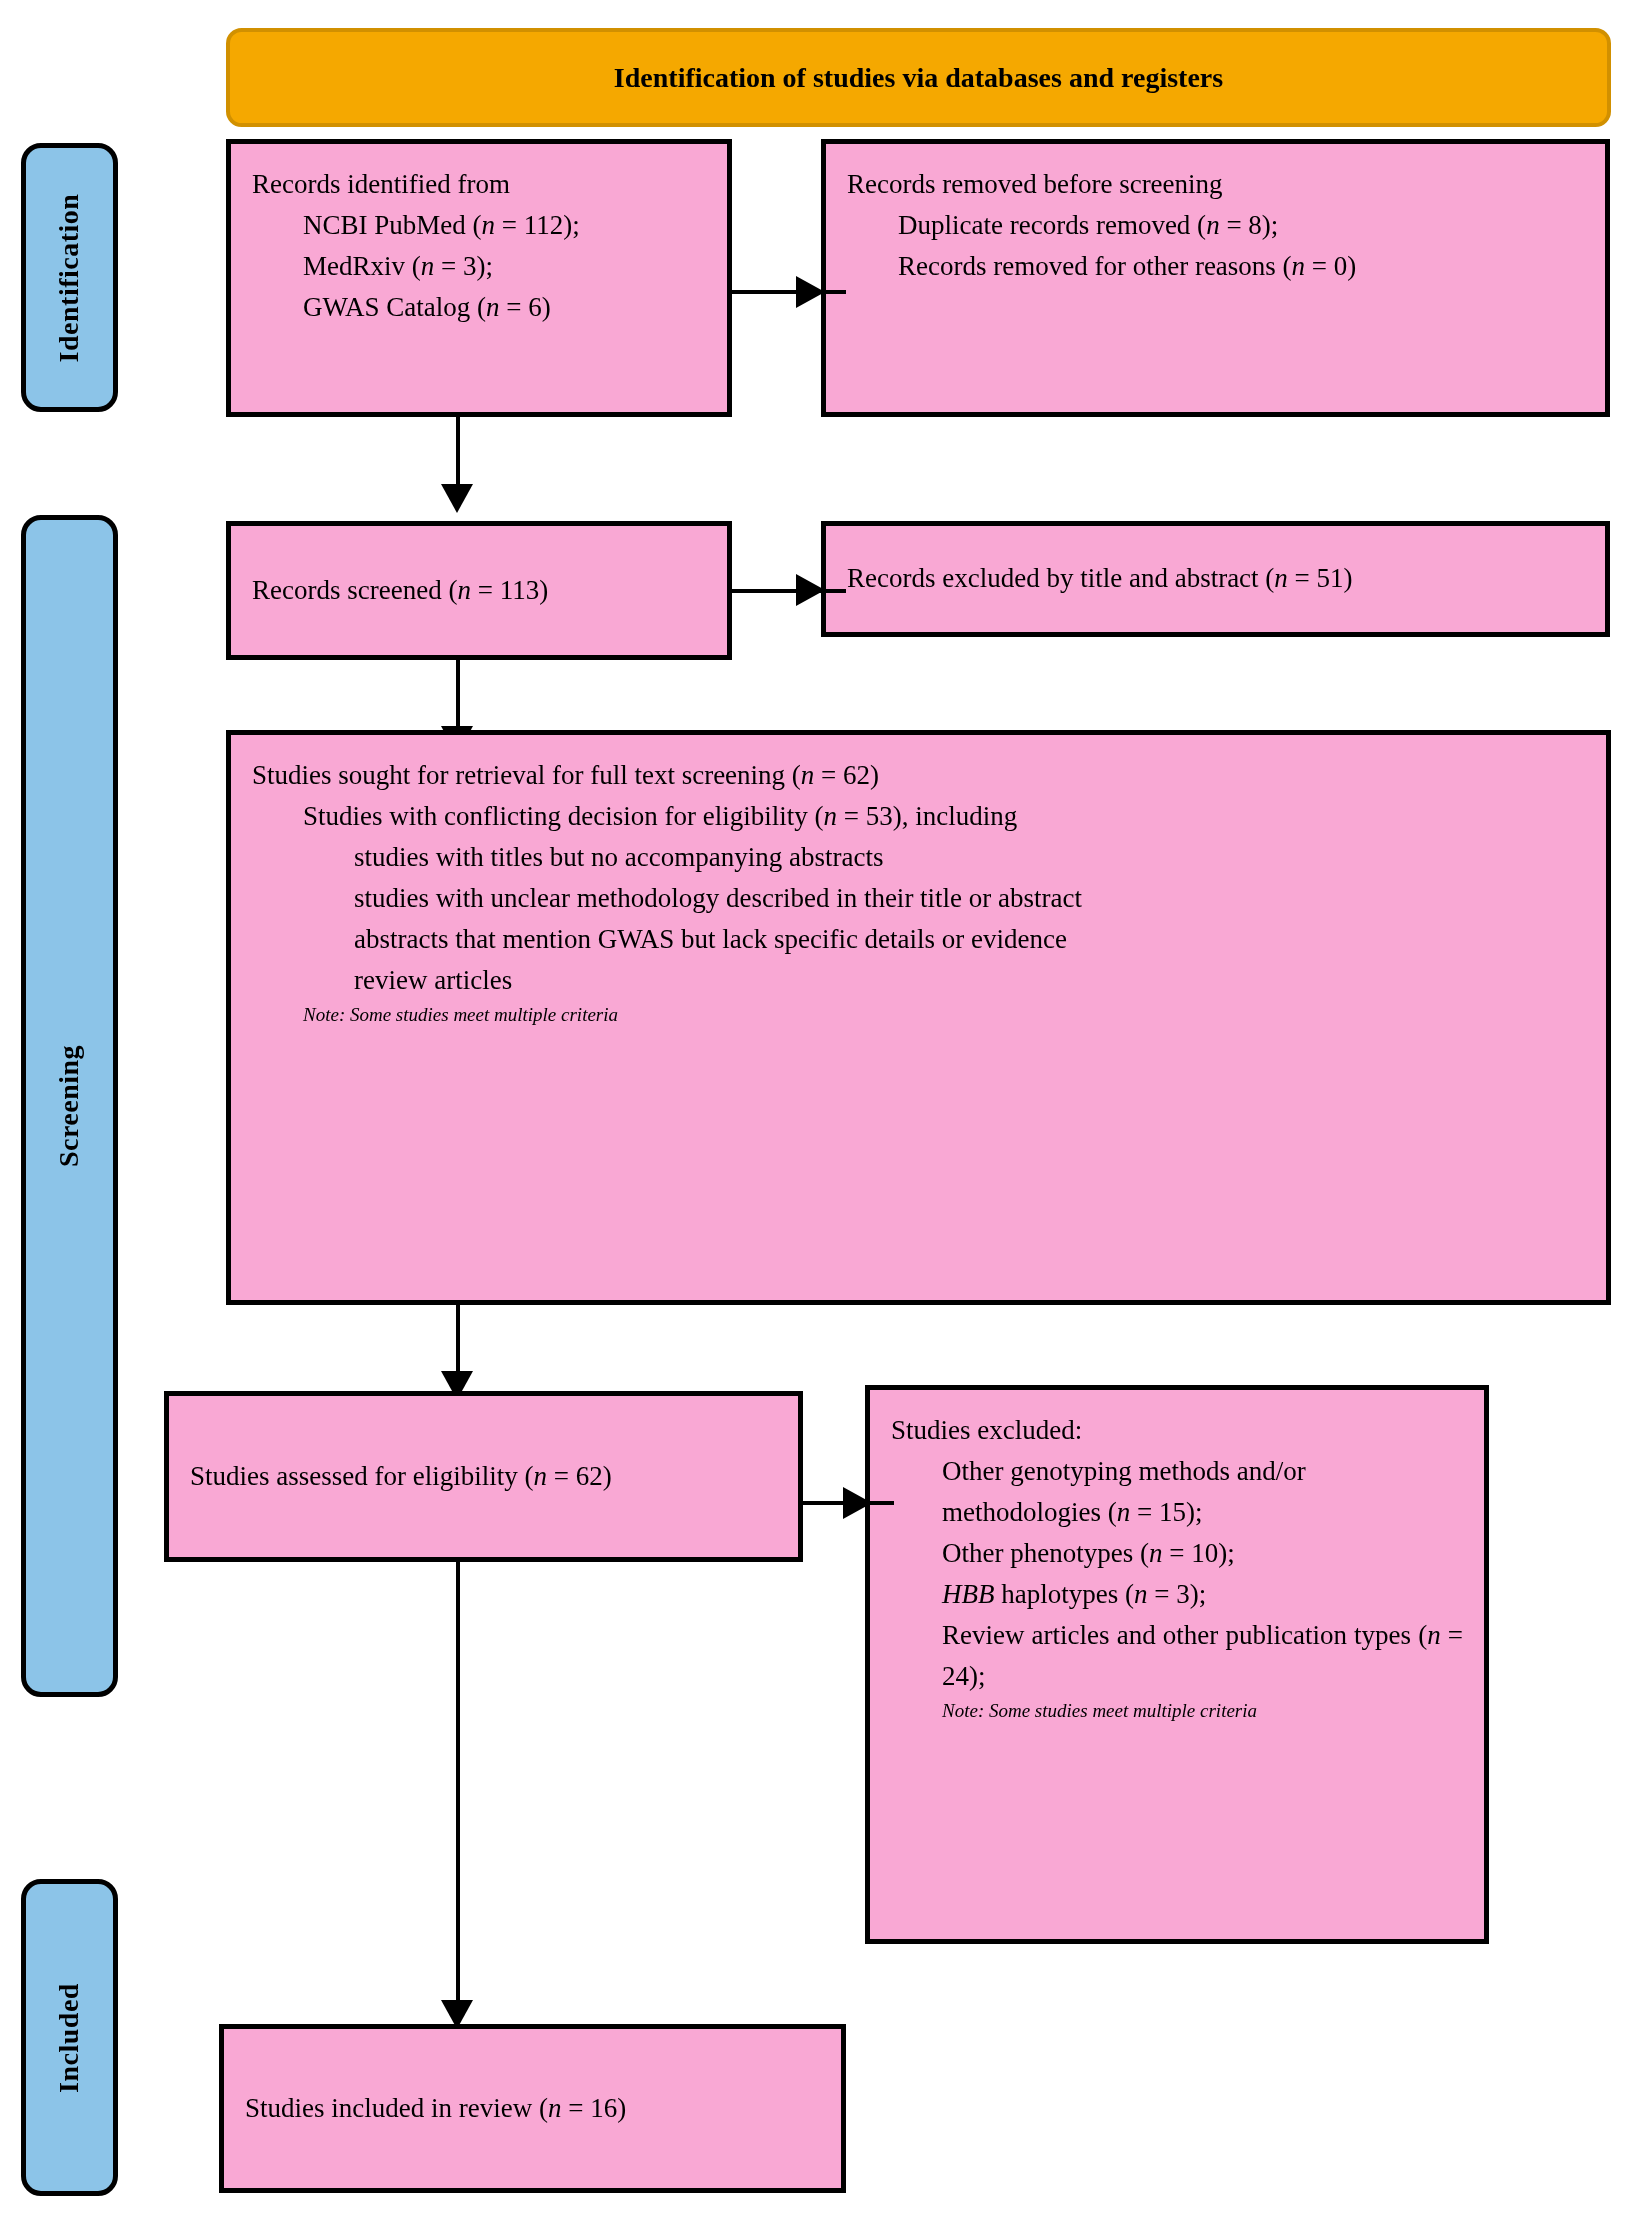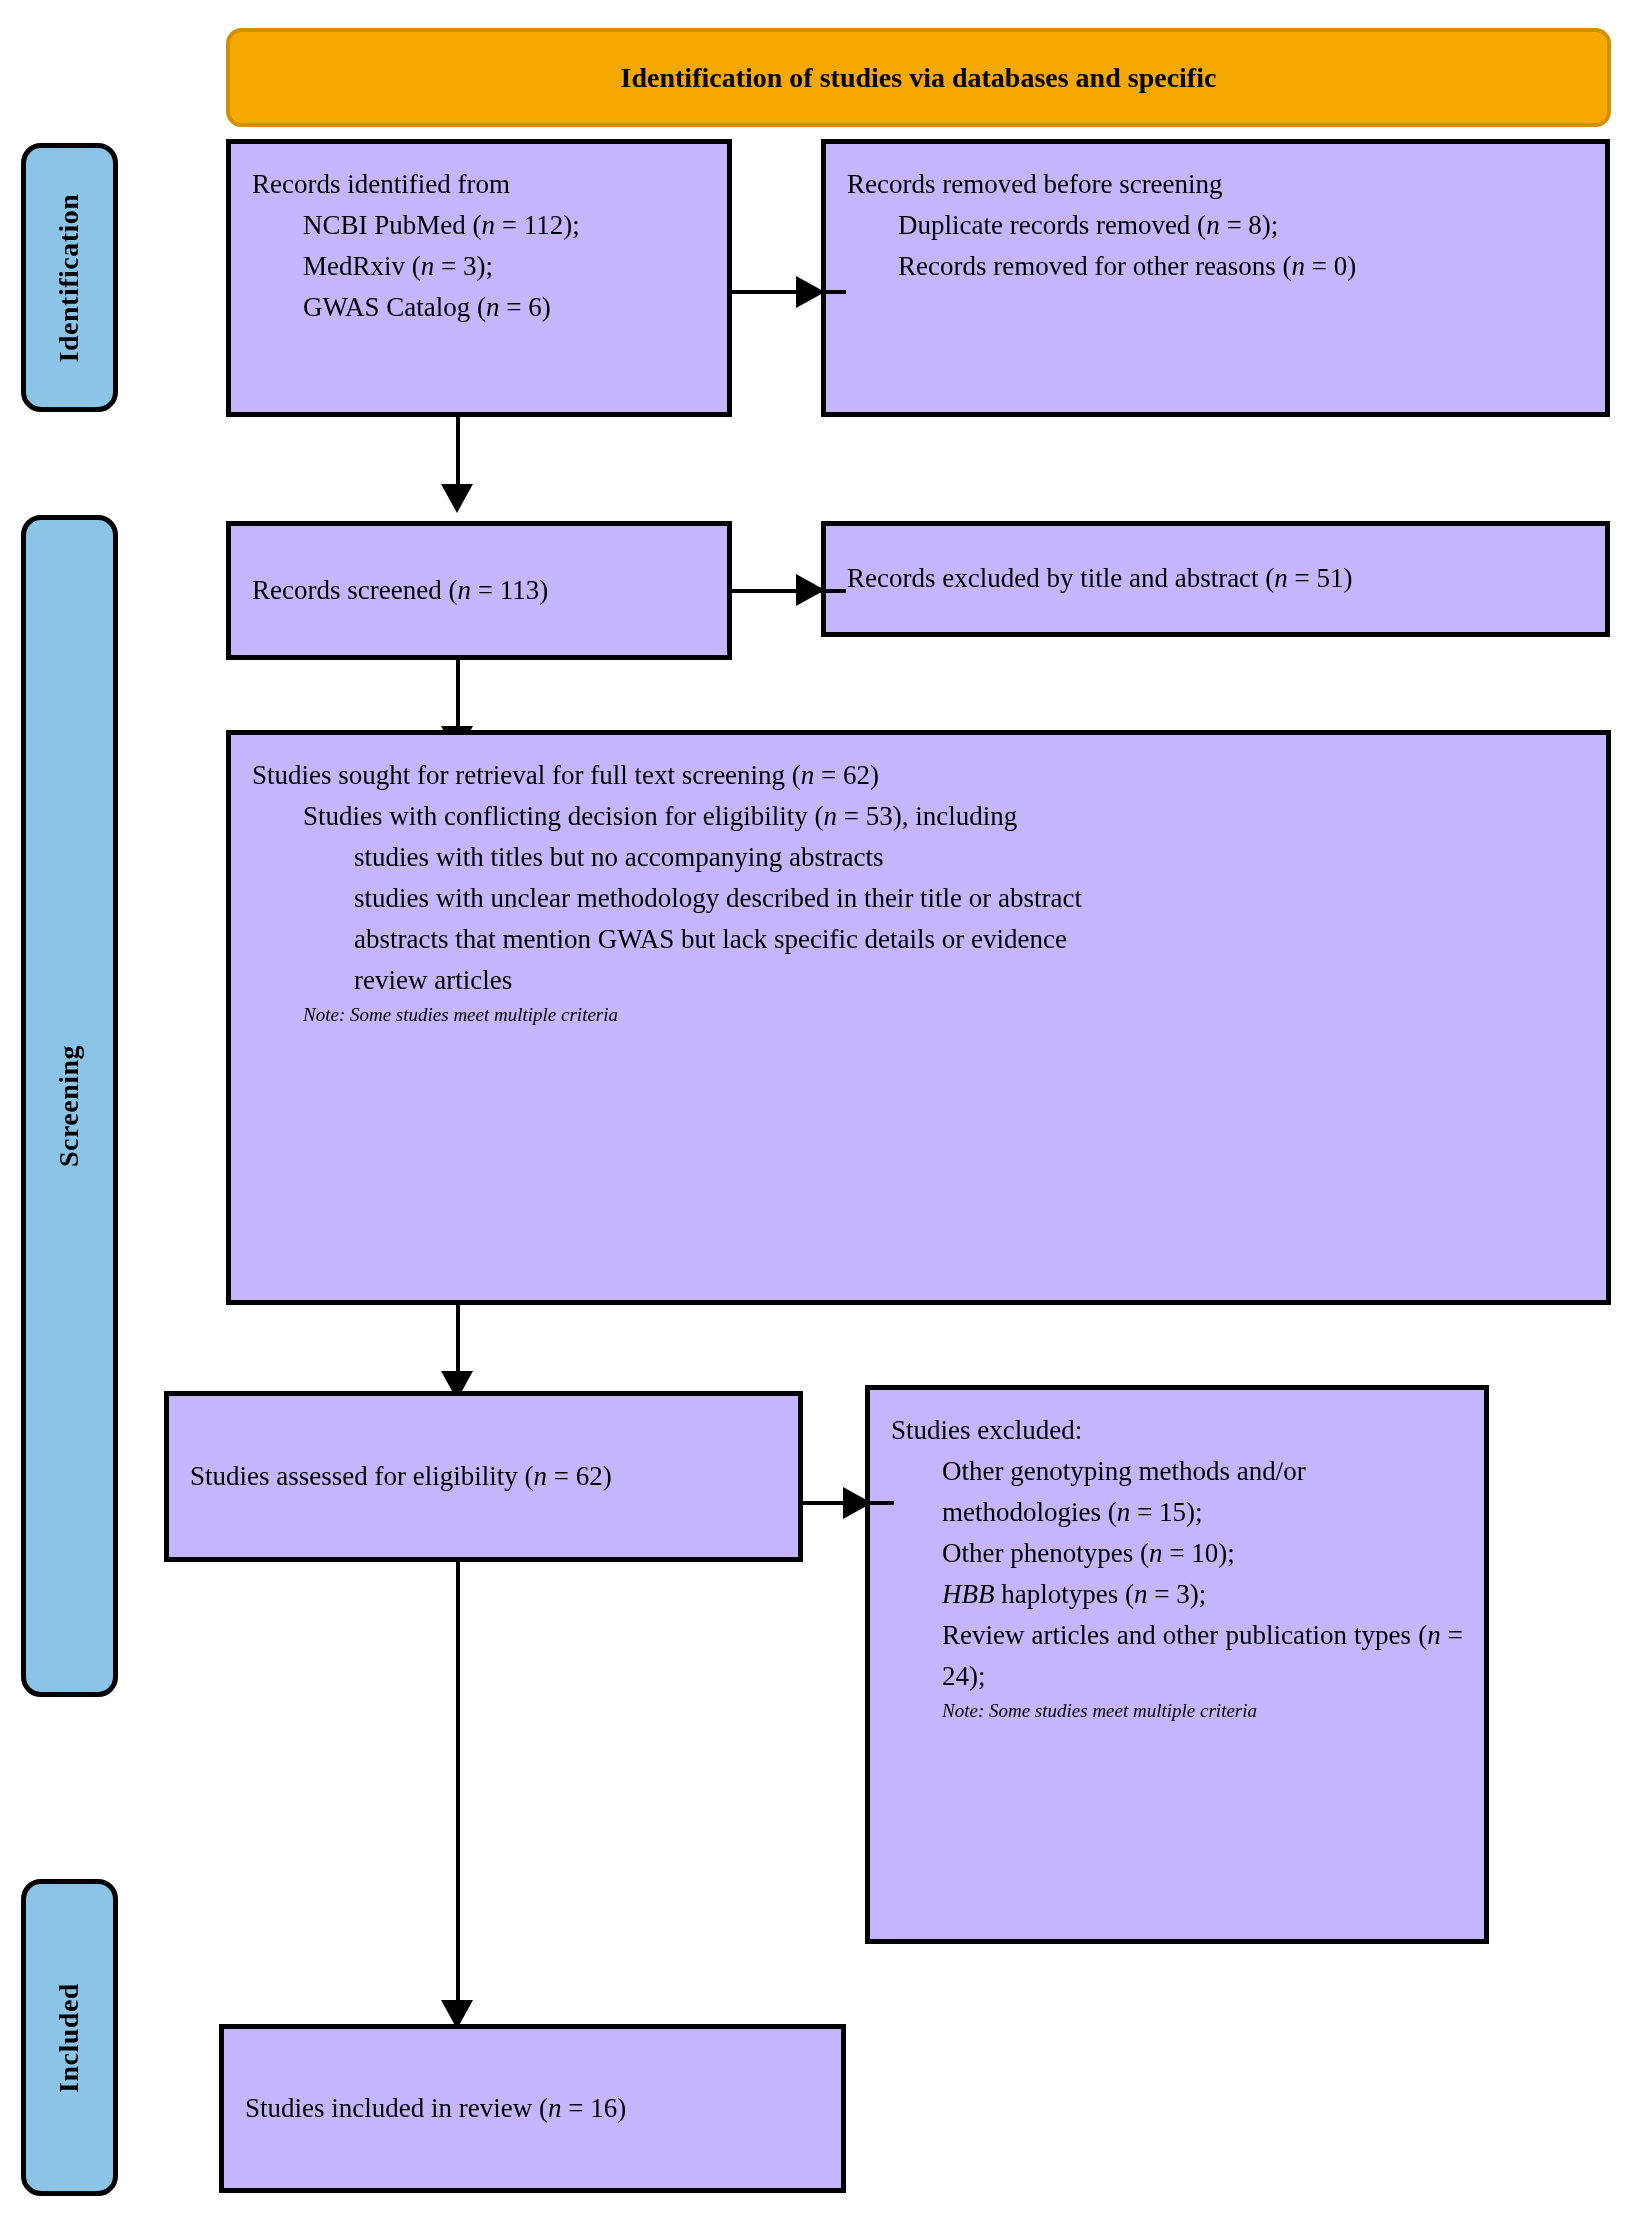--- a/index.html
+++ b/index.html
@@ -37,21 +37,21 @@
     border-radius:15.5px;
     box-sizing:border-box;
     display:flex;align-items:center;justify-content:center;
     font-weight:bold;
     font-size:28px;
   }
 
   
   .box{
     position:absolute;
-    background:#c4b5fd;
+    background:#f9a8d4;
     border:5px solid #000000;
     box-sizing:border-box;
   }
   .box .inner{
     position:absolute;
     left:0;right:0;top:50%;
     transform:translateY(-50%);
     padding:0 21px;
     box-sizing:border-box;
   }
@@ -103,21 +103,21 @@
 
   <div class="pill" style="left:20.5px;top:515px;width:97px;height:1182px;">
     <span class="pill-label">Screening</span>
   </div>
 
   <div class="pill" style="left:20.5px;top:1879px;width:97px;height:317px;">
     <span class="pill-label">Included</span>
   </div>
 
   <div class="banner" style="left:226px;top:28px;width:1385px;height:99px;">
-    <span>Identification of studies via databases and specific</span>
+    <span>Identification of studies via databases and registers</span>
   </div>
 
   <div class="box top" style="left:226px;top:139px;width:506px;height:278px;">
     <div class="inner">
       <div class="line">Records identified from</div>
       <div class="line ind1">NCBI PubMed (<i class="n">n</i> = 112);</div>
       <div class="line ind1">MedRxiv (<i class="n">n</i> = 3);</div>
       <div class="line ind1">GWAS Catalog (<i class="n">n</i> = 6)</div>
     </div>
   </div>

